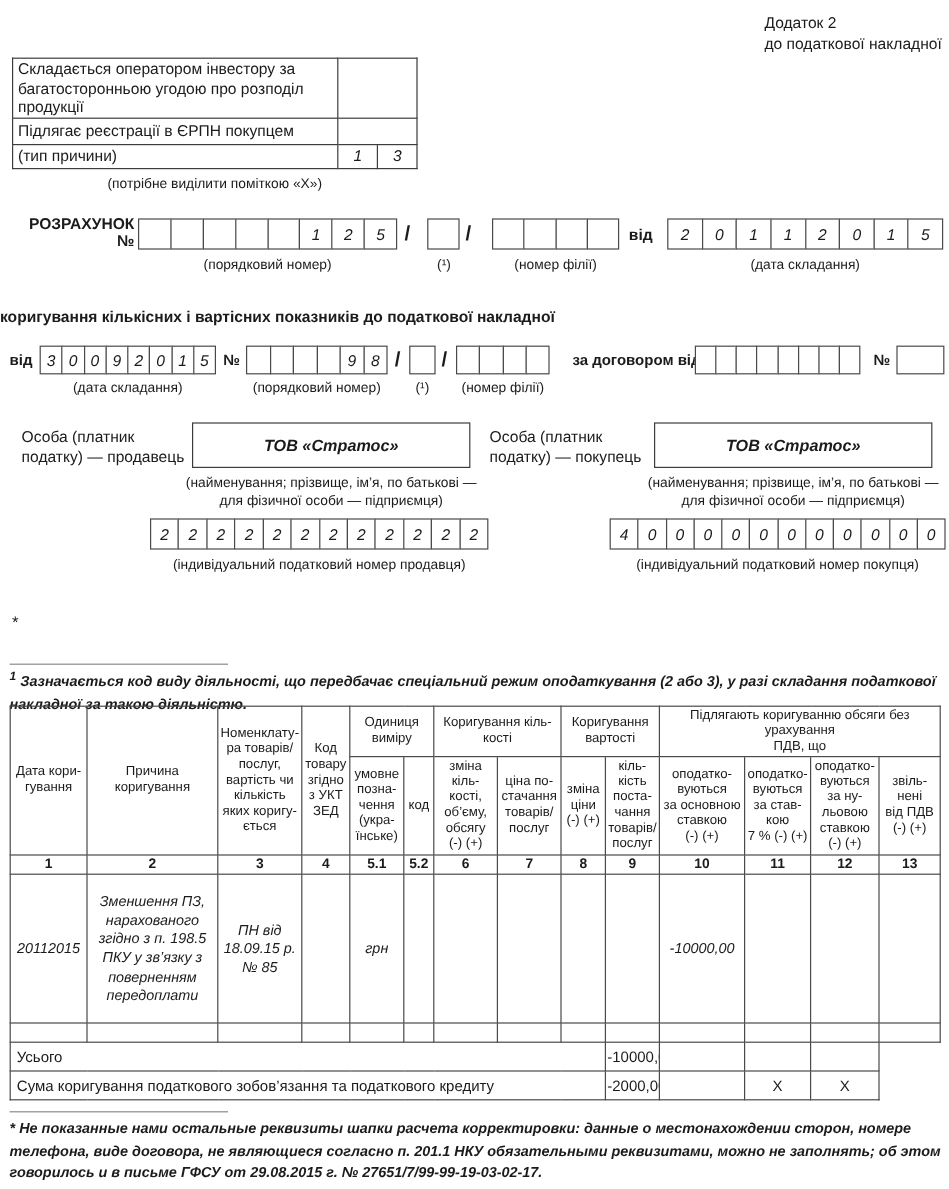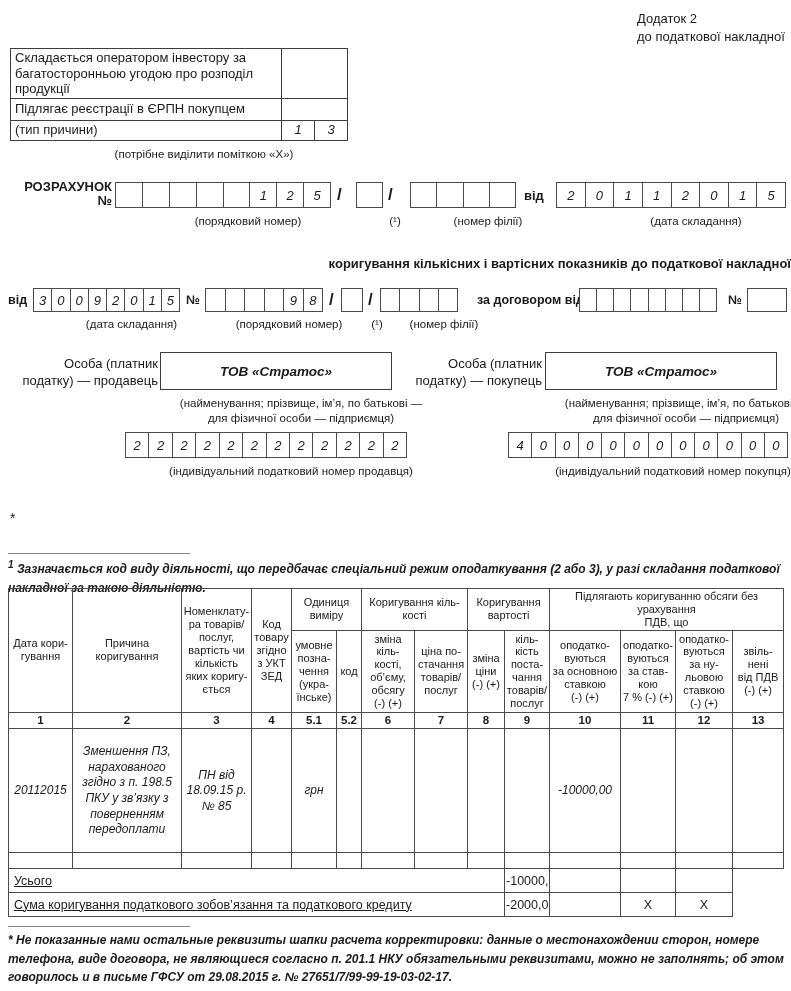--- a/index.html
+++ b/index.html
@@ -1,24 +1,24 @@
 <!DOCTYPE html>
 <html><head>
 <meta charset="utf-8">
 <style>
   * { box-sizing: border-box; margin: 0; padding: 0; }
   html,body { background:#fff; }
   body { font-family:"Liberation Sans","DejaVu Sans",sans-serif; color:#1b1b1b; }
   .page { position:relative; width:791px; height:991px; background:#fff; overflow:hidden; }
   .abs { position:absolute; }
   .b { font-weight:bold; }
-  .ctr { text-align:right; }
+  .ctr { text-align:left; }
   .rt { text-align:right; }
   .pre { white-space:pre-line; }
-  .cap { font-size:11.5px; text-align:center; line-height:1.3; color:#1b1b1b;margin-left:25px; }
+  .cap { font-size:11.5px; text-align:center; line-height:1.3; color:#1b1b1b; }
 
   
   .boxes { display:flex; align-items:stretch; }
   .cellbox { flex:1 1 0; border:1px solid #4a4a4a; margin-left:-1px;
              display:flex; align-items:center; justify-content:center;
              font-style:italic; font-size:13px; background:#fff; }
   .cellbox:first-child { margin-left:0; }
   .slash { font-weight:bold; font-size:17px; }
 
   
@@ -29,21 +29,21 @@
   
   .namebox { border:1px solid #3d3d3d; display:flex; align-items:center; justify-content:center;
              font-weight:bold; font-style:italic; font-size:13.5px; }
 
   
   table.main { border-collapse:collapse; table-layout:fixed; width:775px; }
   table.main td { border:1px solid #4a4a4a; vertical-align:middle; text-align:center;
                   font-size:11px; line-height:1.18; padding:1px; overflow:hidden; }
   table.main td.num { font-weight:bold; font-size:11.5px; height:16px; }
   table.main td.data { font-style:italic; font-size:12px; line-height:1.3; }
-  table.main td.lbl { text-align:left; padding-left:5px; font-size:12.5px;text-decoration:underline; }
+  table.main td.lbl { text-align:left; padding-left:5px; font-size:12.5px; }
   table.main td.tot { font-size:12.5px; }
   .rule { border-top:1px solid #8a8a8a; height:0; }
   .fnote { font-weight:bold; font-style:italic; font-size:12px; line-height:1.55; }
 </style>
 </head>
 <body>
 
 <div class="page">
 
   <div class="abs" style="left:637px; top:10px; font-size:13px; line-height:18px;">

